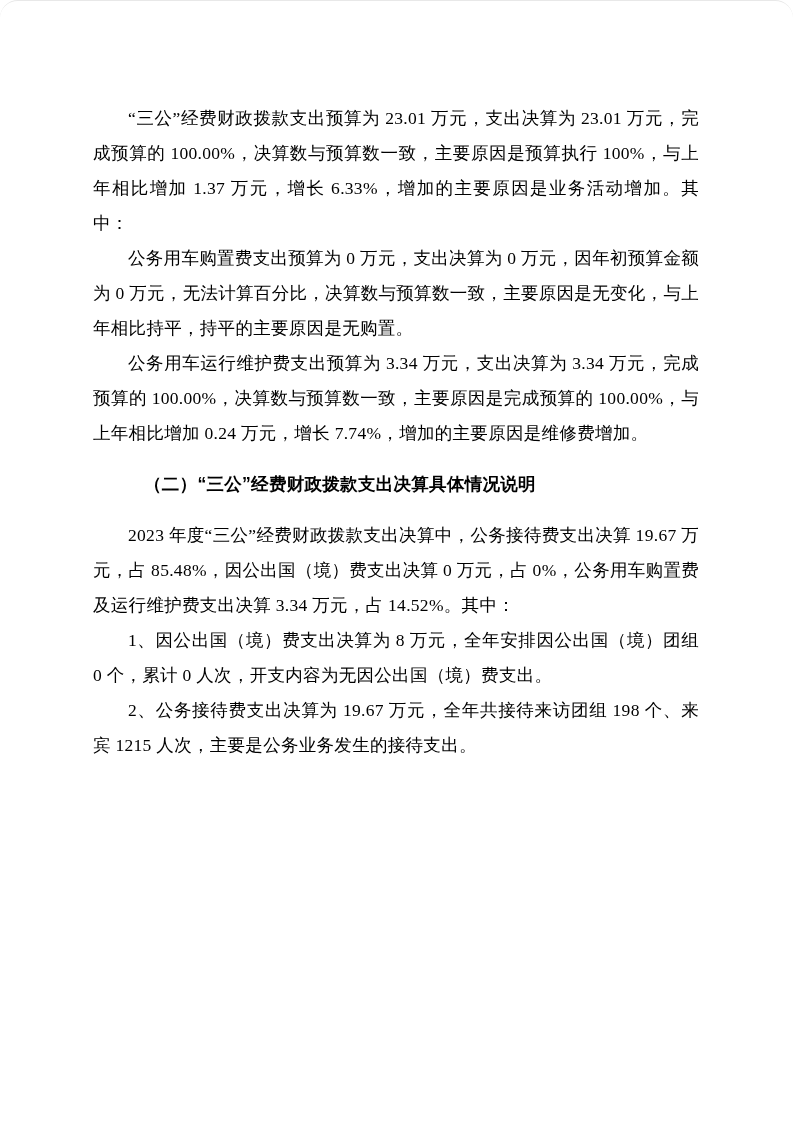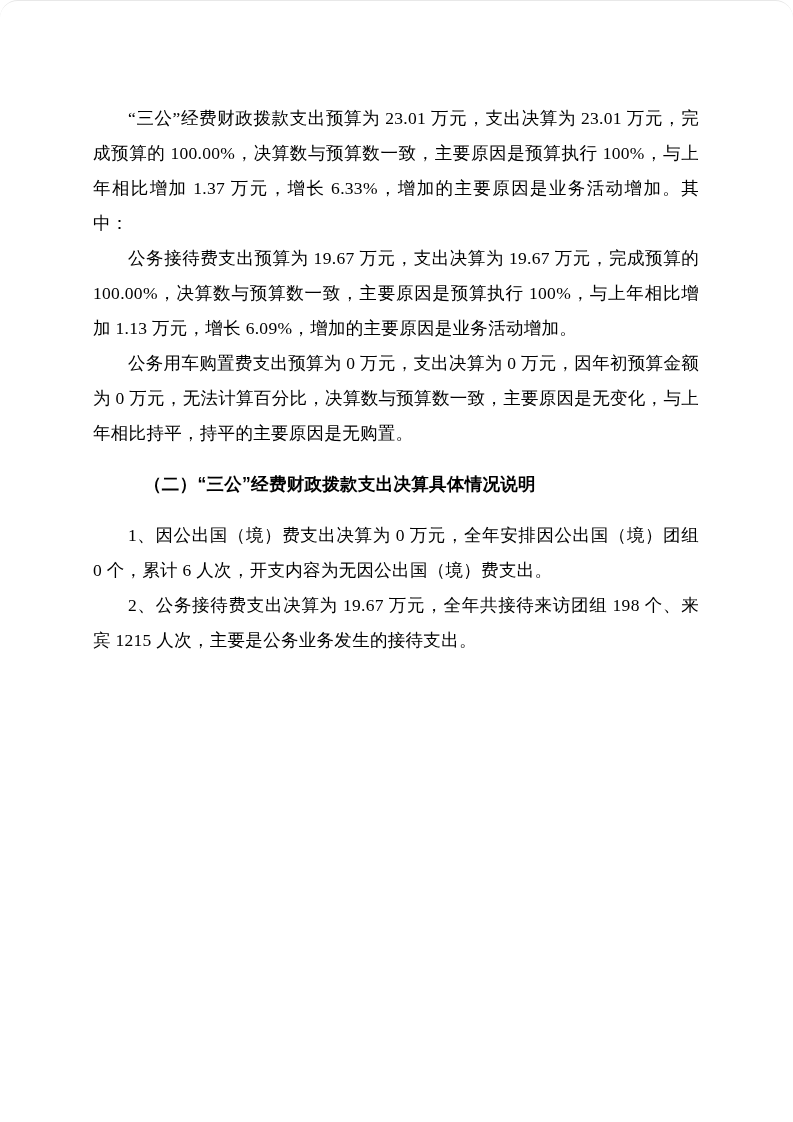--- a/index.html
+++ b/index.html
@@ -43,19 +43,20 @@
     font-family: "Liberation Sans", "DejaVu Sans", sans-serif;
     letter-spacing: 0.3px;
   }
 </style>
 </head>
 <body>
 
 <div class="page">
   <div class="content">
     <p class="body-para">“三公”经费财政拨款支出预算为 23.01 万元，支出决算为 23.01 万元，完成预算的 100.00%，决算数与预算数一致，主要原因是预算执行 100%，与上年相比增加 1.37 万元，增长 6.33%，增加的主要原因是业务活动增加。其中：</p>
-    <p class="body-para">公务接待费支出预算为 19.67 万元，支出决算为 19.67 万元，完成预算的 100.00%，决算数与预算数一致，主要原因是预算执行 100%，与上年相比增加 1.13 万元，增长 6.09%，增加的主要原因是业务活动增加。</p>
     <p class="body-para">公务用车购置费支出预算为 0 万元，支出决算为 0 万元，因年初预算金额为 0 万元，无法计算百分比，决算数与预算数一致，主要原因是无变化，与上年相比持平，持平的主要原因是无购置。</p>
+    <p class="body-para">公务用车运行维护费支出预算为 3.34 万元，支出决算为 3.34 万元，完成预算的 100.00%，决算数与预算数一致，主要原因是完成预算的 100.00%，与上年相比增加 0.24 万元，增长 7.74%，增加的主要原因是维修费增加。</p>
     <p class="heading-para">（二）“三公”经费财政拨款支出决算具体情况说明</p>
-    <p class="body-para">1、因公出国（境）费支出决算为 0 万元，全年安排因公出国（境）团组 0 个，累计 6 人次，开支内容为无因公出国（境）费支出。</p>
+    <p class="body-para">2023 年度“三公”经费财政拨款支出决算中，公务接待费支出决算 19.67 万元，占 85.48%，因公出国（境）费支出决算 0 万元，占 0%，公务用车购置费及运行维护费支出决算 3.34 万元，占 14.52%。其中：</p>
+    <p class="body-para">1、因公出国（境）费支出决算为 8 万元，全年安排因公出国（境）团组 0 个，累计 0 人次，开支内容为无因公出国（境）费支出。</p>
     <p class="body-para">2、公务接待费支出决算为 19.67 万元，全年共接待来访团组 198 个、来宾 1215 人次，主要是公务业务发生的接待支出。</p>
   </div>
 </div>
 
 </body></html>

